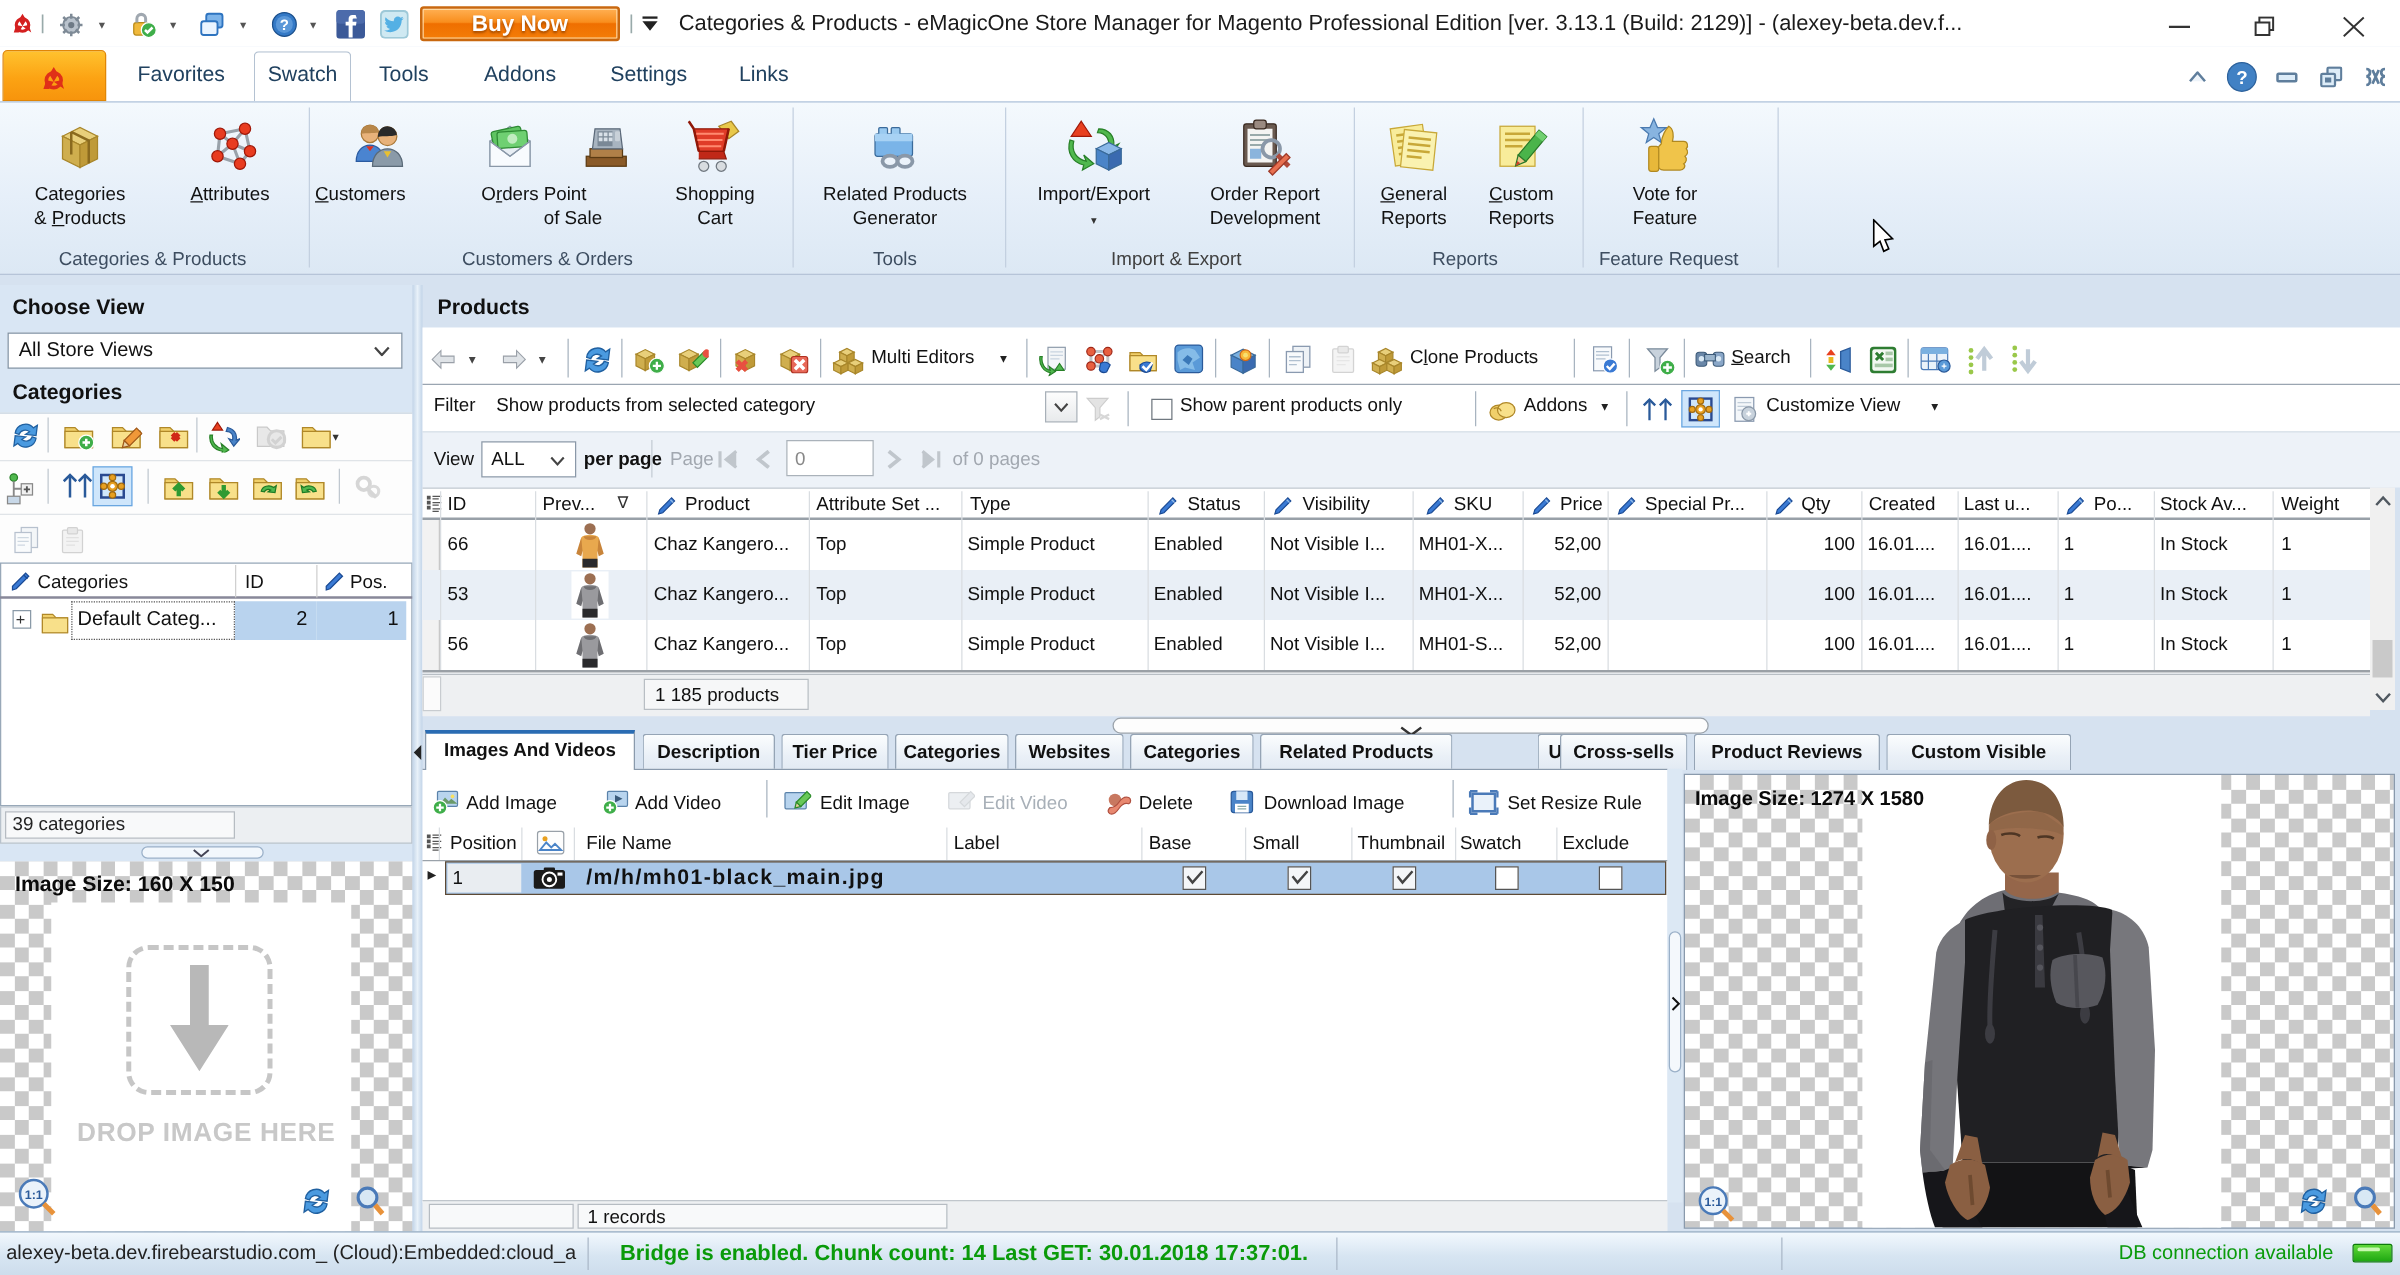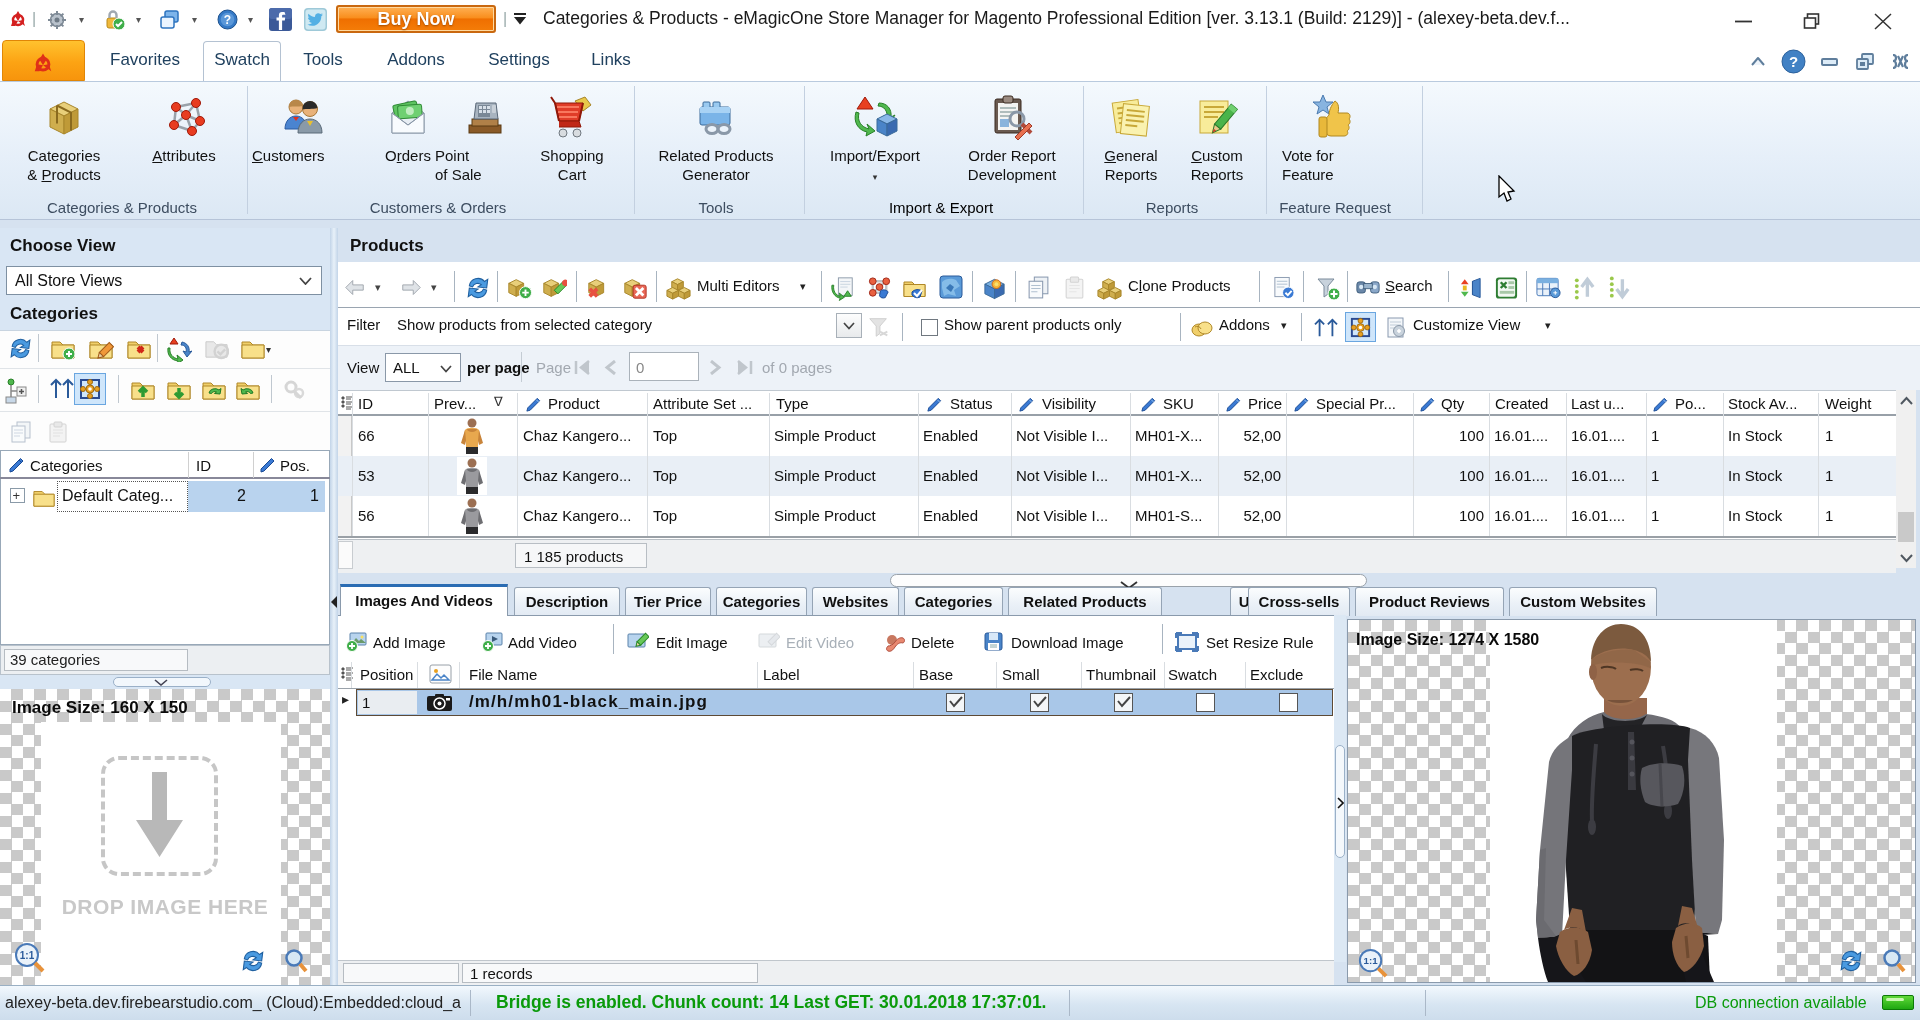--- a/index.html
+++ b/index.html
@@ -120,25 +120,25 @@
 <div class="ab" style="left:134px;top:146px;width:100px;text-align:center;line-height:19px"><u>A</u>ttributes</div>
 <div class="ab" style="left:252px;top:146px;width:100px;text-align:left;line-height:19px"><u>C</u>ustomers</div>
 <div class="ab" style="left:358px;top:146px;width:100px;text-align:center;line-height:19px">O<u>r</u>ders</div>
 <div class="ab" style="left:435px;top:146px;width:100px;text-align:left;line-height:19px">Point<br>of Sale</div>
 <div class="ab" style="left:522px;top:146px;width:100px;text-align:center;line-height:19px">Shopping<br>Cart</div>
 <div class="ab" style="left:646px;top:146px;width:140px;text-align:center;line-height:19px">Related Products<br>Generator</div>
 <div class="ab" style="left:815px;top:146px;width:120px;text-align:center;line-height:19px">Import/Export<br><span style="font-size:9px;color:#333">▾</span></div>
 <div class="ab" style="left:952px;top:146px;width:120px;text-align:center;line-height:19px">Order Report<br>Development</div>
 <div class="ab" style="left:1081px;top:146px;width:100px;text-align:center;line-height:19px"><u>G</u>eneral<br>Reports</div>
 <div class="ab" style="left:1167px;top:146px;width:100px;text-align:center;line-height:19px"><u>C</u>ustom<br>Reports</div>
-<div class="ab" style="left:1282px;top:146px;width:100px;text-align:left;line-height:19px">Vote for<br>Feature</div>
+<div class="ab" style="left:1282px;top:146px;width:100px;text-align:center;line-height:19px">Vote for<br>Feature</div>
 <div class="ab" style="left:22px;top:199px;width:200px;text-align:center;color:#3d4d60">Categories &amp; Products</div>
 <div class="ab" style="left:338px;top:199px;width:200px;text-align:center;color:#3d4d60">Customers &amp; Orders</div>
 <div class="ab" style="left:666px;top:199px;width:100px;text-align:center;color:#3d4d60">Tools</div>
-<div class="ab" style="left:866px;top:199px;width:150px;text-align:center;color:#000000">Import &amp; Export</div>
+<div class="ab" style="left:866px;top:199px;width:150px;text-align:center;color:#404040">Import &amp; Export</div>
 <div class="ab" style="left:1097px;top:199px;width:150px;text-align:center;color:#3d4d60">Reports</div>
 <div class="ab" style="left:1260px;top:199px;width:150px;text-align:center;color:#3d4d60">Feature Request</div>
 
 <svg class="ab" style="left:42px;top:95px" width="44" height="44" viewBox="0 0 44 44">
     <path d="M8 14 L22 7 L36 14 L22 21 Z" fill="#e8cf7a" stroke="#a8862a"></path>
     <path d="M8 14 L8 32 L22 39 L22 21 Z" fill="#cfae4e" stroke="#a8862a"></path>
     <path d="M36 14 L36 32 L22 39 L22 21 Z" fill="#bf9a38" stroke="#a8862a"></path>
     <path d="M15 10.5 L29 17.5 L29 35.5 M15 28.5 L15 10.5" fill="none" stroke="#8a6a1e" stroke-width="2"></path>
   </svg>
 <svg class="ab" style="left:164px;top:95px" width="44" height="44" viewBox="0 0 44 44">
@@ -858,21 +858,21 @@
 <div class="ab bold" style="left:340px;top:592px;width:168px;text-align:center;font-size:15px;z-index:4">Images And Videos</div>
 <div class="tab" style="left:514px;width:106px">Description</div>
 <div class="tab" style="left:625px;width:86px">Tier Price</div>
 <div class="tab" style="left:716px;width:91px">Categories</div>
 <div class="tab" style="left:812px;width:87px">Websites</div>
 <div class="tab" style="left:904px;width:99px">Categories</div>
 <div class="tab" style="left:1008px;width:154px">Related Products</div>
 <div class="tab" style="left:1230px;width:76px">Up-sells</div>
 <div class="tab" style="left:1248px;width:102px">Cross-sells</div>
 <div class="tab" style="left:1355px;width:149px">Product Reviews</div>
-<div class="tab" style="left:1509px;width:148px">Custom Websites</div>
+<div class="tab" style="left:1509px;width:148px">Custom Visible</div>
 
 <div class="ab" style="left:338px;top:615px;width:996px;height:347px;background:#fff;border-top:1px solid #8a9aac"></div>
 <svg class="ab" style="left:346px;top:631px" width="22" height="21" viewBox="0 0 22 21">
     <rect x="4" y="2" width="16" height="12" rx="1" fill="#b8d4ee" stroke="#5a82aa"></rect>
     <path d="M6 12 l4-5 3 3 2-2 5 4z" fill="#6a9a6a"></path>
     <circle cx="16" cy="6" r="1.5" fill="#f8e060"></circle>
     <circle cx="6" cy="15" r="5.5" fill="#3fae49" stroke="#fff"></circle>
     <path d="M6 12v6M3 15h6" stroke="#fff" stroke-width="1.8"></path>
   </svg>
 <div class="ab" style="left:373px;top:634px;font-size:15px">Add Image</div>

